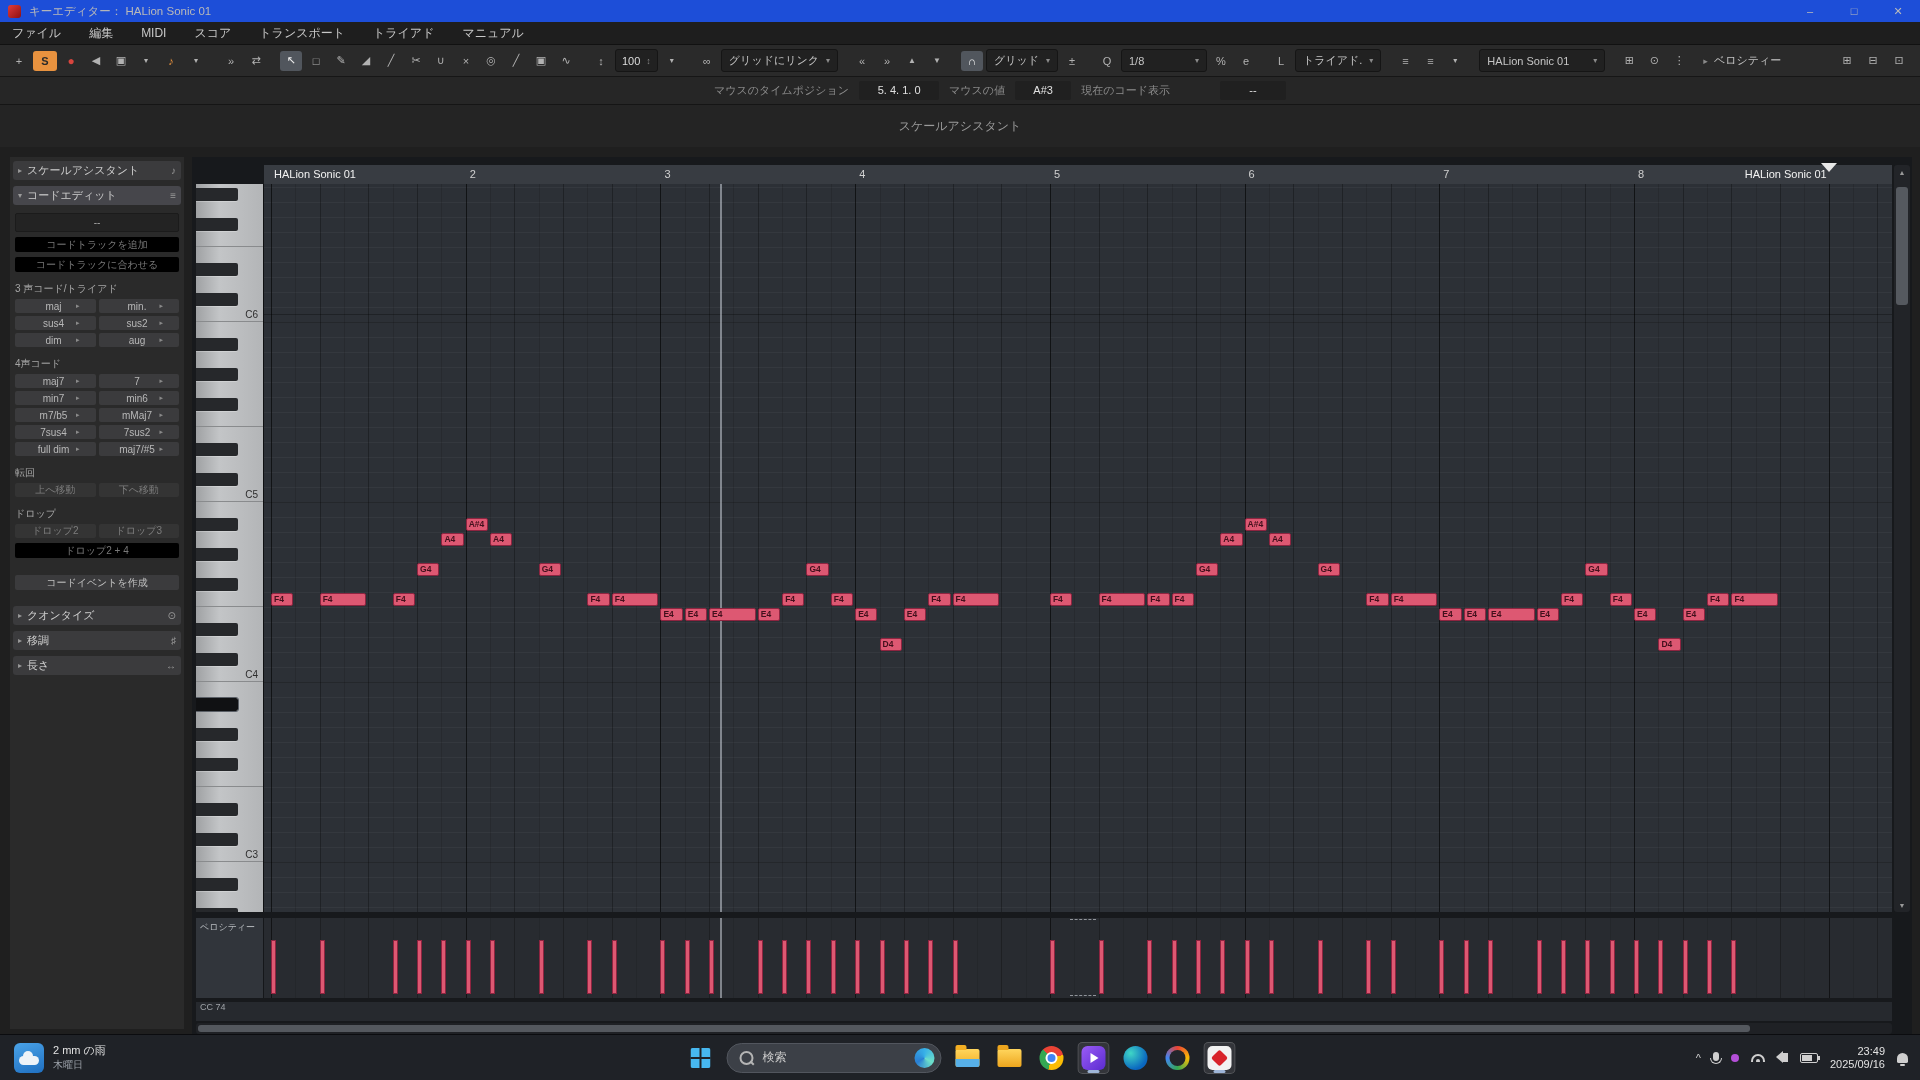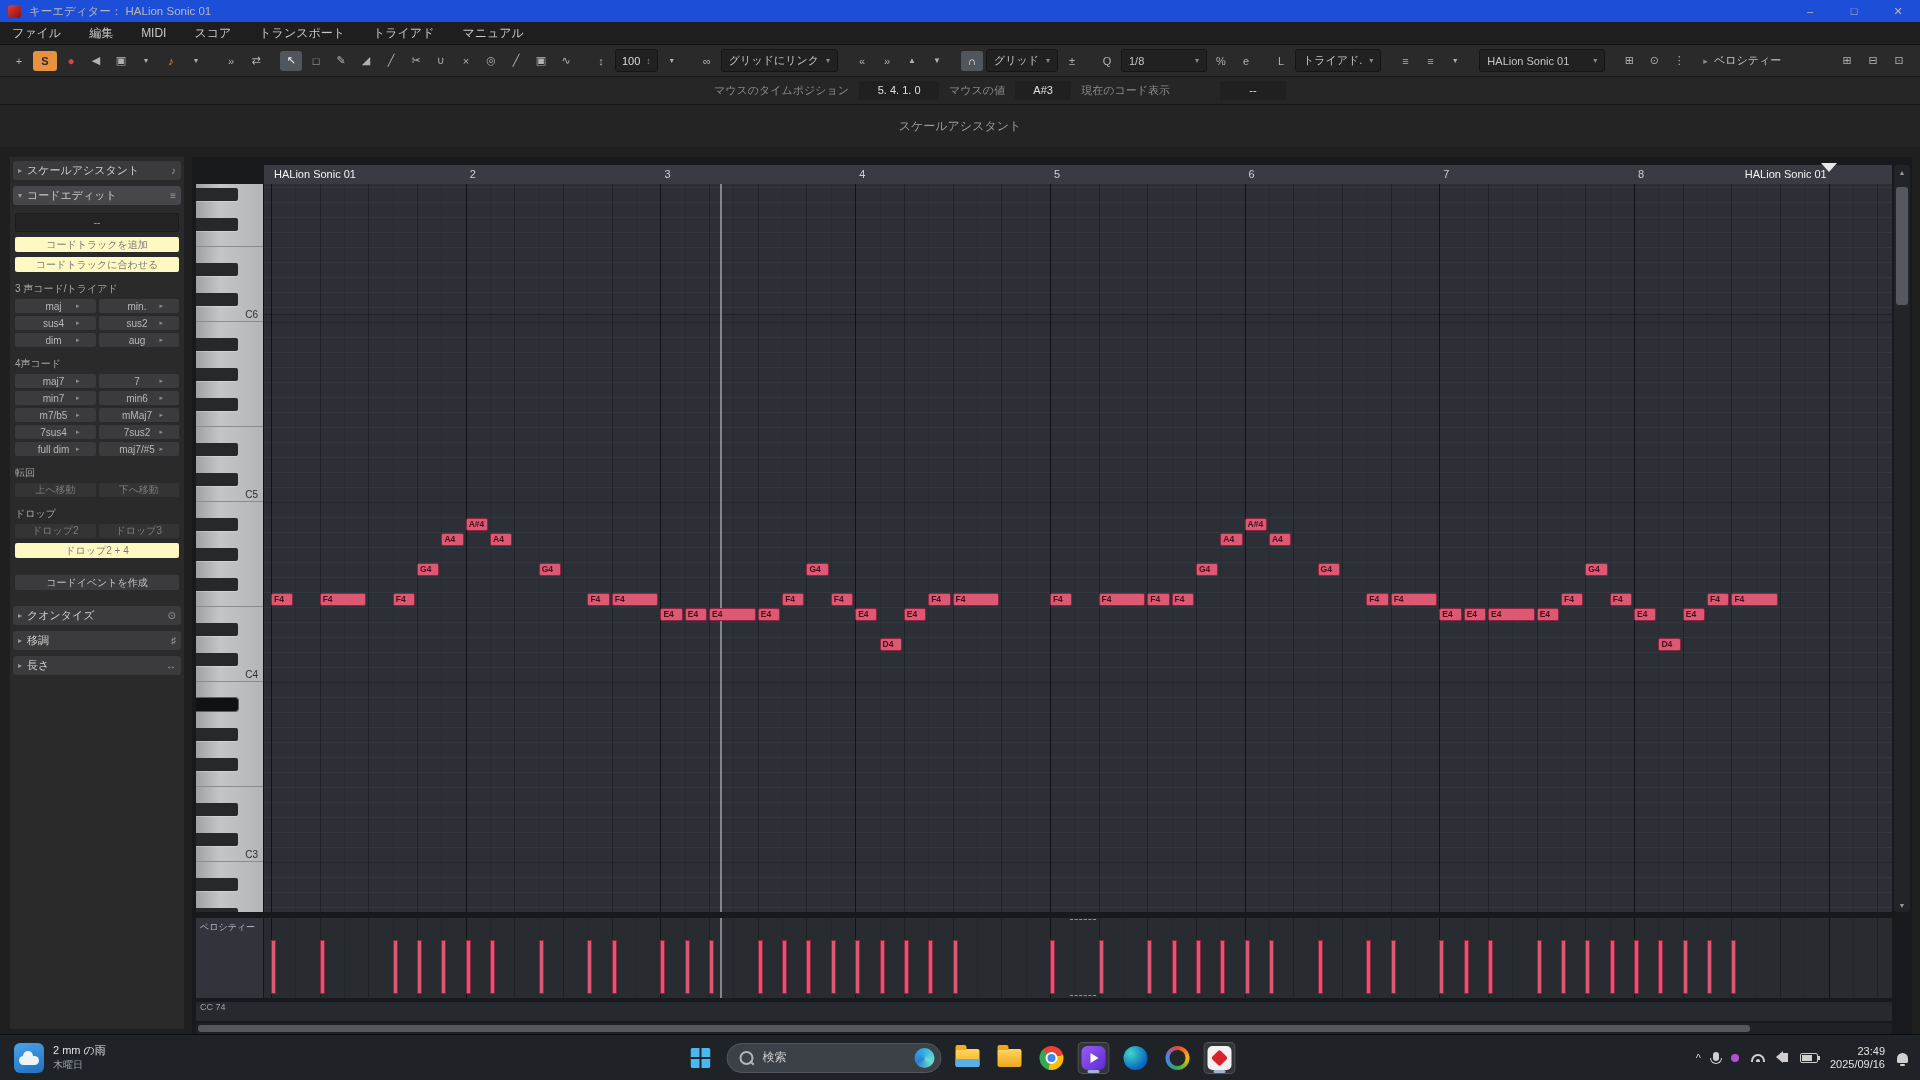--- a/index.html
+++ b/index.html
@@ -53,21 +53,21 @@
   
   .inspector{position:absolute;left:10px;top:10px;width:174px;bottom:6px;background:#2a2a2a;
              padding:2px 3px;box-sizing:border-box;overflow:hidden;font-size:10px}
   .insp-header{height:19px;background:#3b3b3d;border-radius:3px;display:flex;align-items:center;
                padding:0 5px;font-size:11px;color:#cfcfcf;margin-top:6px}
   .insp-header.sel{background:#46464b}
   .insp-header .tri{font-size:8px;margin-right:5px;color:#9a9a9a}
   .insp-header .hicon{margin-left:auto;font-size:10px;color:#9a9a9a}
   .chord-display{height:17px;background:#232323;border:1px solid #1b1b1b;border-radius:2px;margin:8px 2px 0;
                  display:flex;align-items:center;justify-content:center;color:#a8a8a8}
-  .insp-btn{height:15px;background:#fef9c3;border-radius:2px;margin:5px 2px 0;display:flex;align-items:center;
+  .insp-btn{height:15px;background:#000000;border-radius:2px;margin:5px 2px 0;display:flex;align-items:center;
             justify-content:center;color:#787878}
   .insp-btn.enabled{color:#c0c0c0;background:#3b3b3d}
   .insp-label{color:#a5a5a5;margin:10px 2px 2px}
   .chord-grid{display:grid;grid-template-columns:1fr 1fr;gap:3px;margin:3px 2px 0}
   .chord-cell{height:14px;background:#3b3b3d;border-radius:2px;display:flex;align-items:center;
               color:#b8b8b8;padding:0 16px}
   .chord-cell.dim{color:#7d7d7d;background:#343434}
   .chord-cell .cl{flex:1;text-align:center}
   .chord-cell .ca{font-size:7px;color:#8a8a8a}
 

